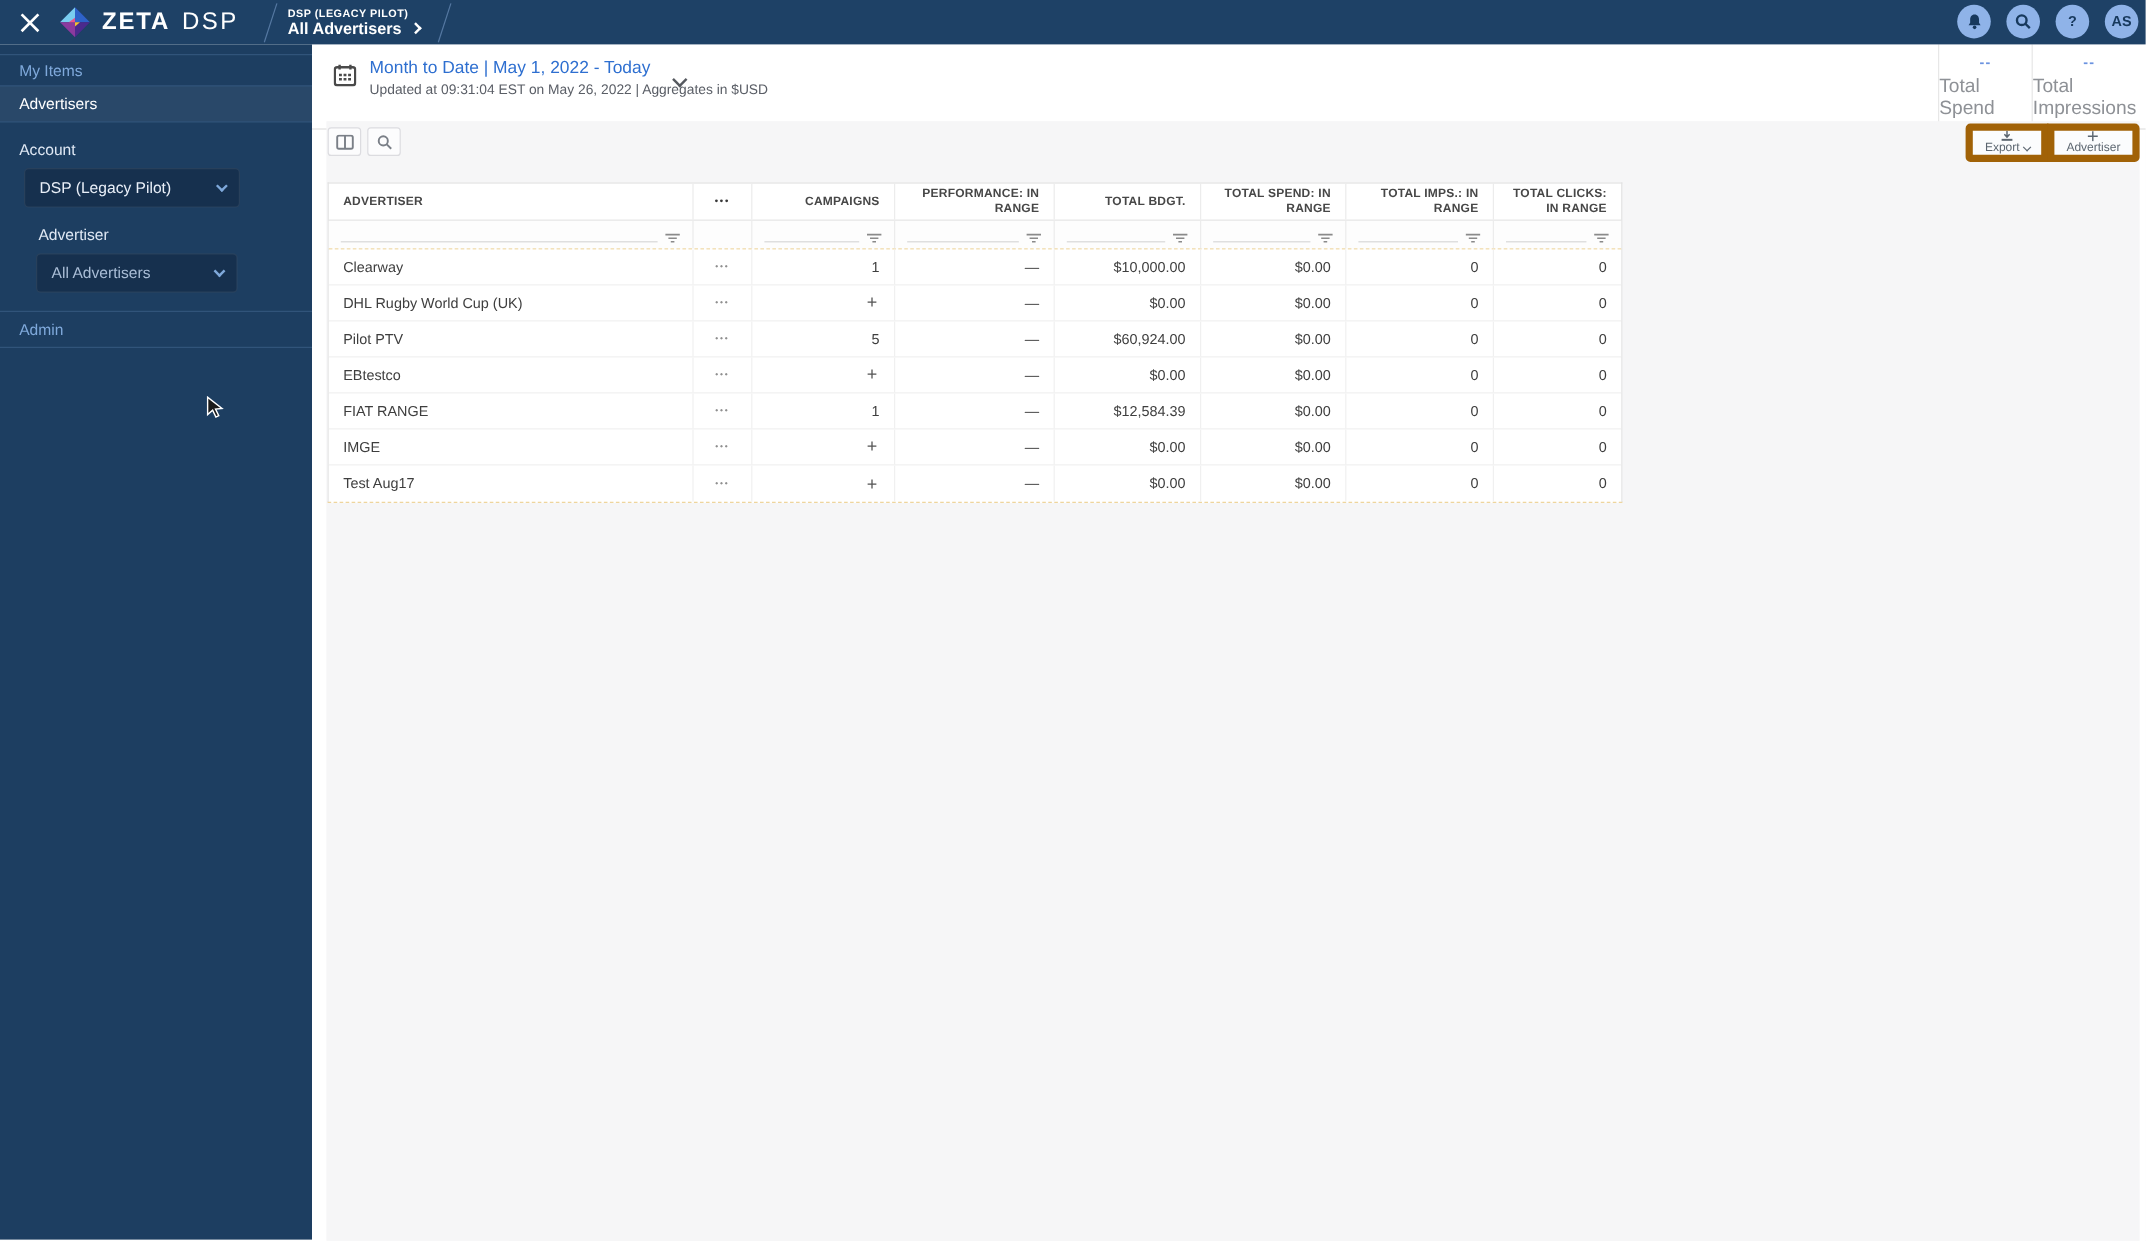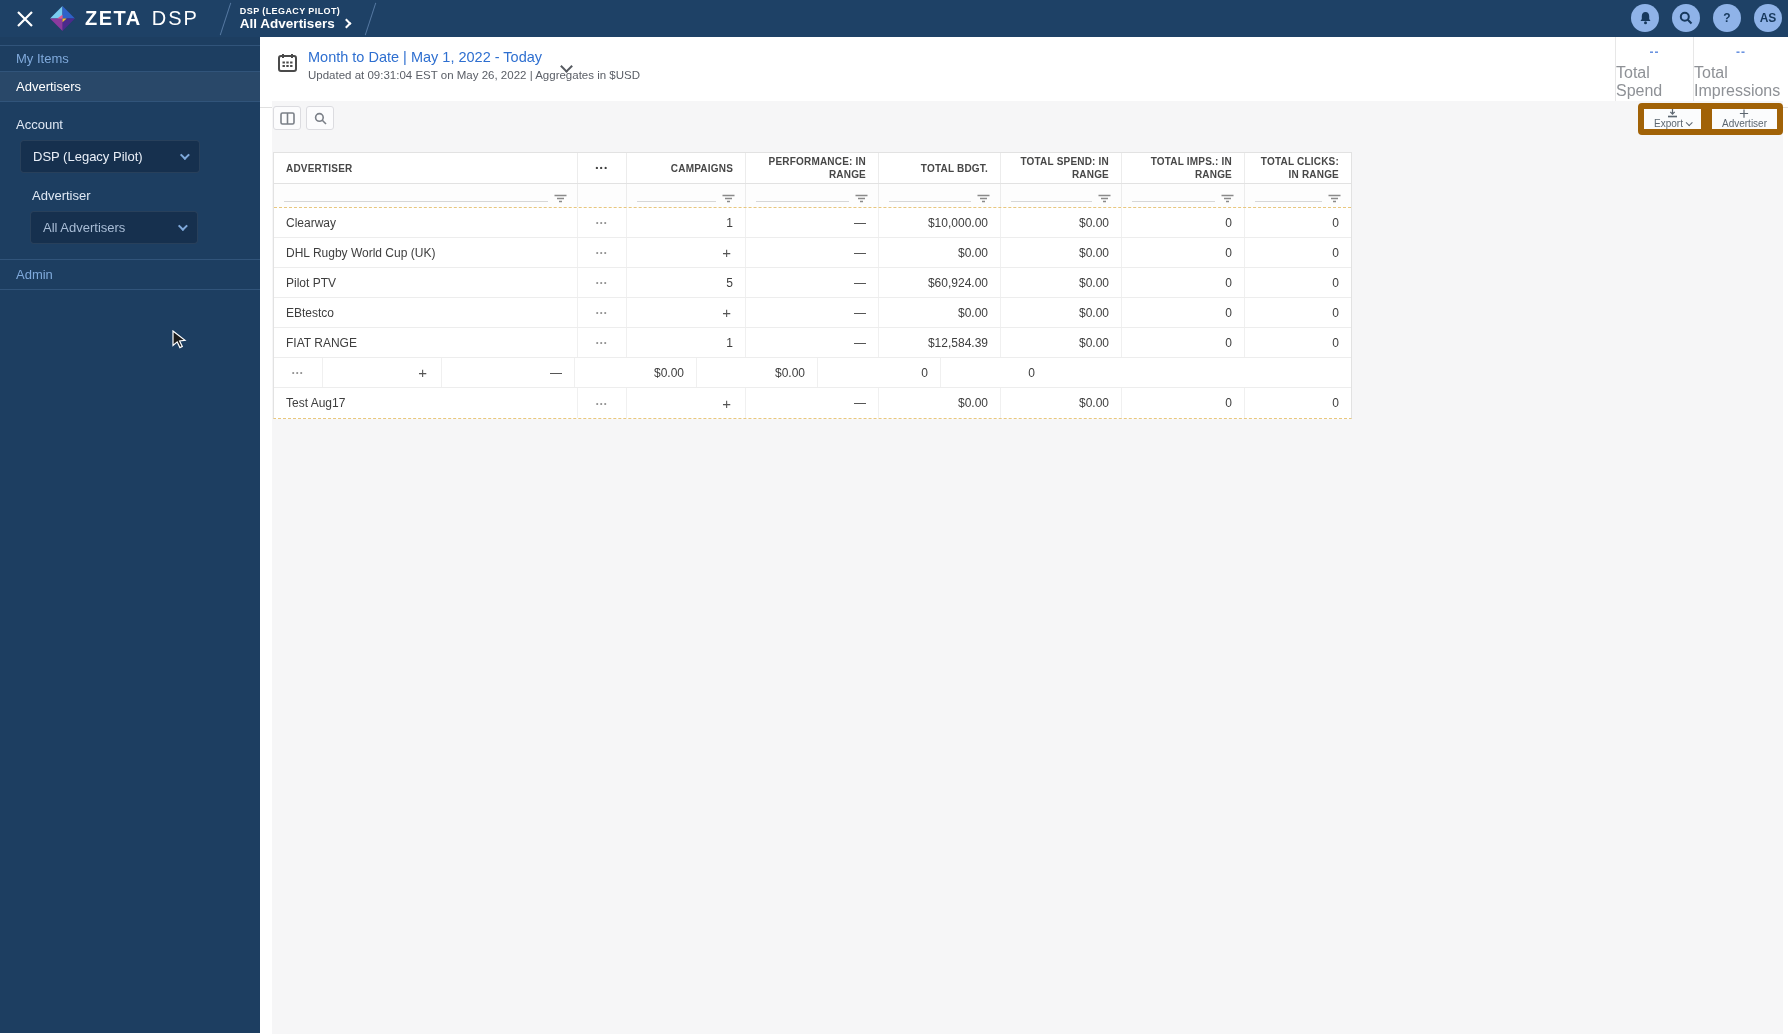--- a/index.html
+++ b/index.html
@@ -350,20 +350,21 @@
             <div class="tcell c0">FIAT RANGE</div>
             <div class="tcell c1 menu">•••</div>
             <div class="tcell c2">1</div>
             <div class="tcell c3">—</div>
             <div class="tcell c4">$12,584.39</div>
             <div class="tcell c5">$0.00</div>
             <div class="tcell c6">0</div>
             <div class="tcell c7">0</div>
           </div>
           <div class="trow">
+            <div class="tcell c0">IMGE</div>
             <div class="tcell c1 menu">•••</div>
             <div class="tcell c2 plus">+</div>
             <div class="tcell c3">—</div>
             <div class="tcell c4">$0.00</div>
             <div class="tcell c5">$0.00</div>
             <div class="tcell c6">0</div>
             <div class="tcell c7">0</div>
           </div>
           <div class="trow">
             <div class="tcell c0">Test Aug17</div>

